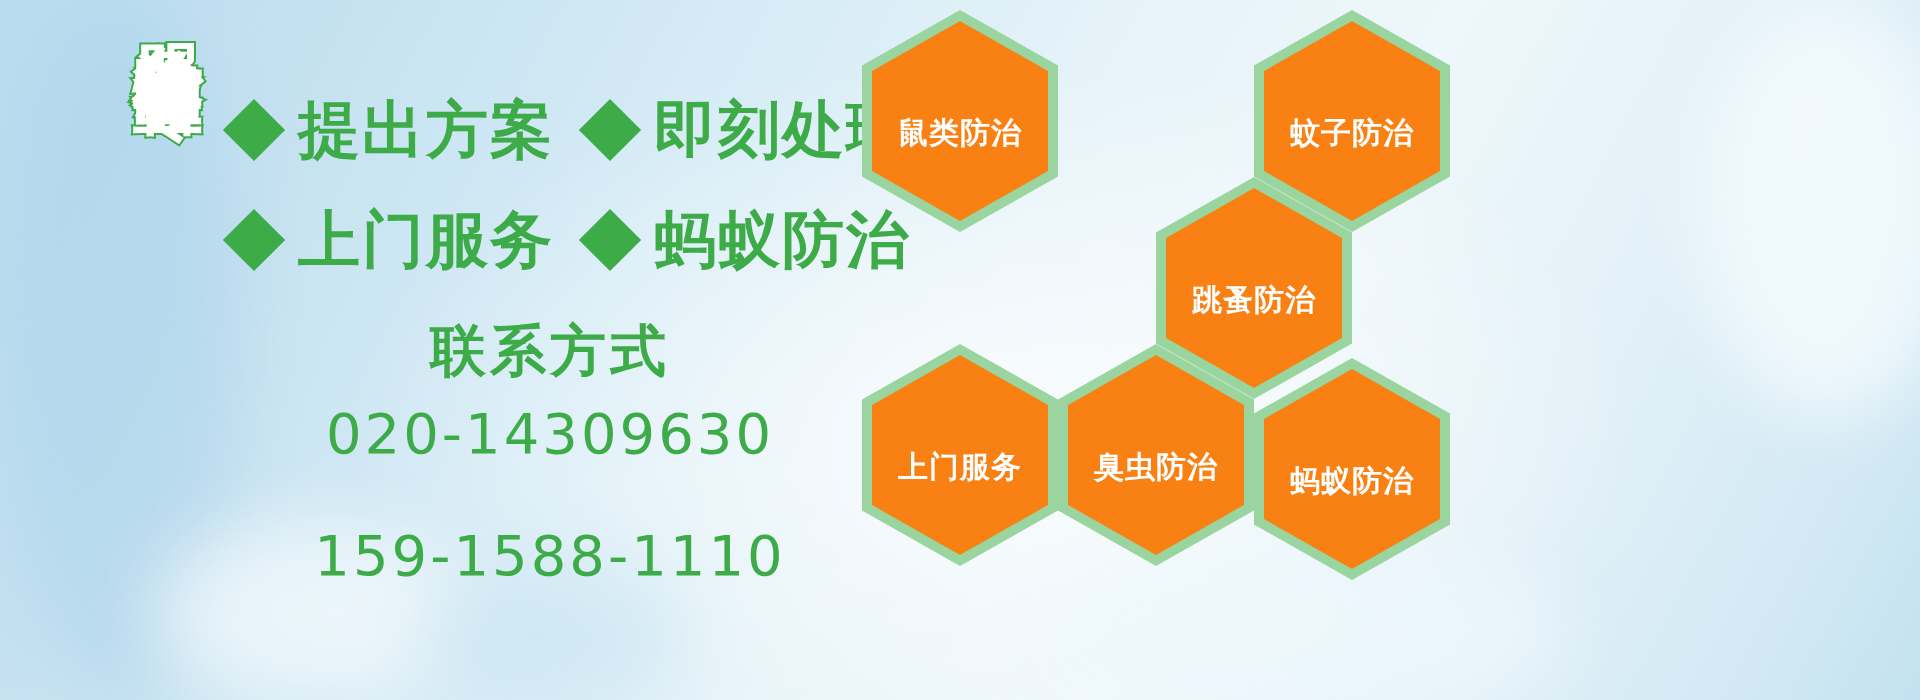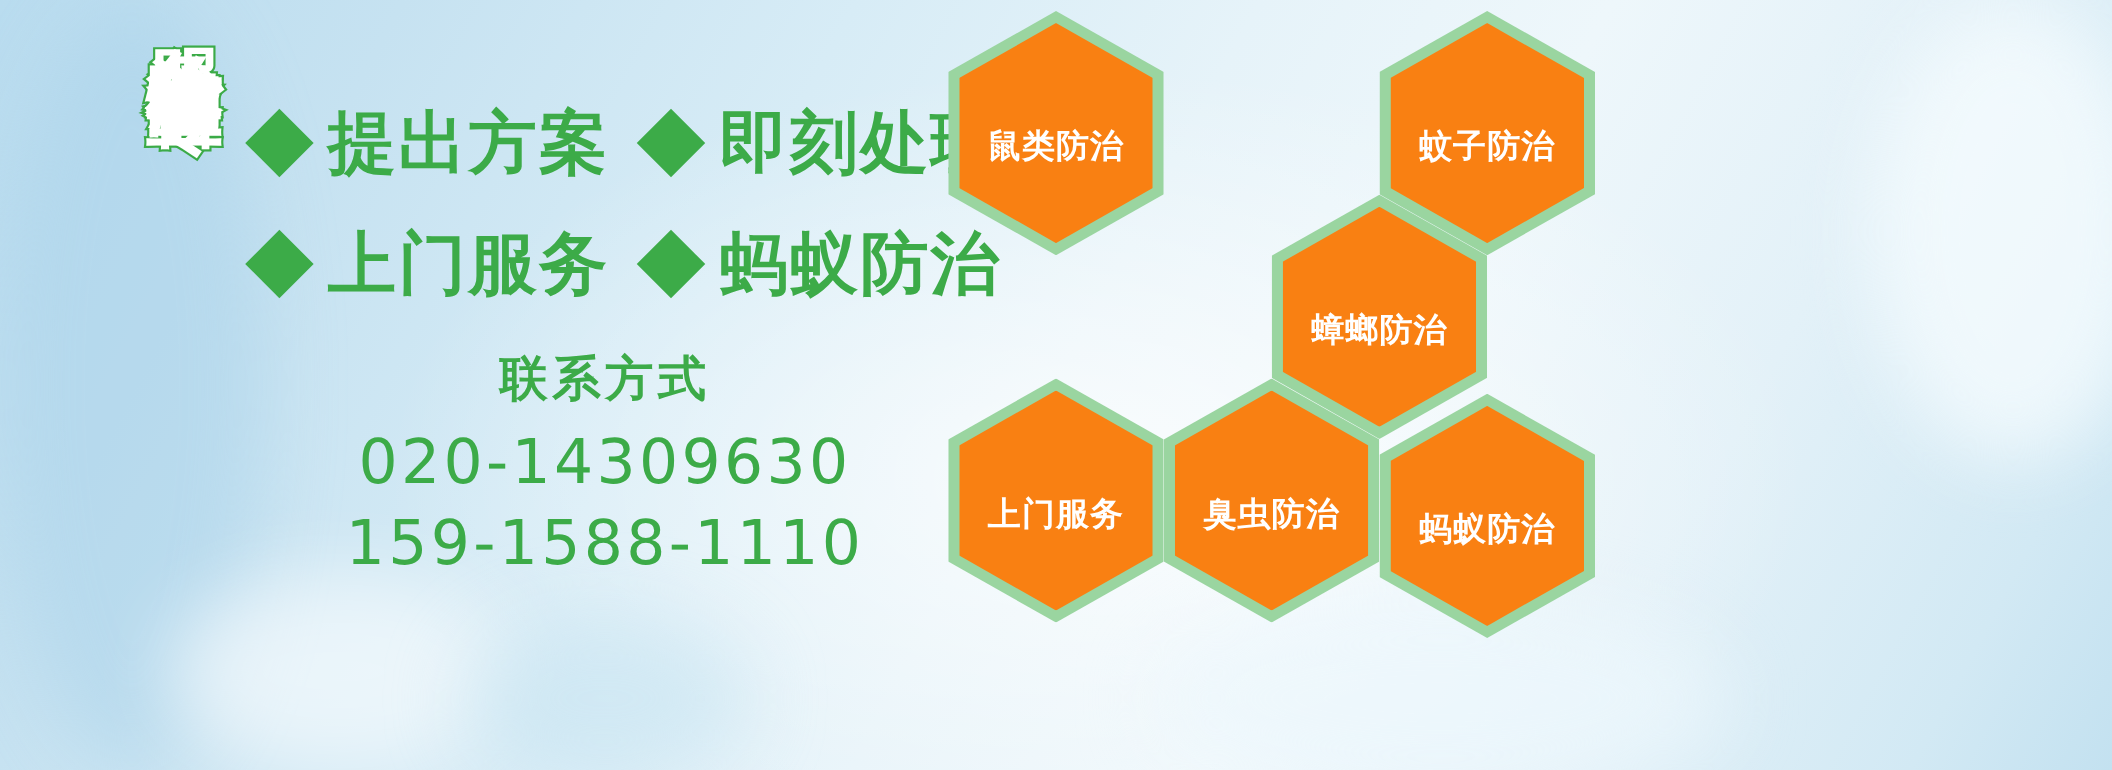--- a/index.html
+++ b/index.html
@@ -63,25 +63,26 @@
   }
   .bullet-label{margin-right:34px;}
   .bullet-label.last{margin-right:0;}
 
   
   #contact-block{
     position:absolute;left:300px;top:322px;width:500px;
     text-align:center;color:#3cab48;
   }
   #contact-title{
-    font-size:44px;font-weight:bold;letter-spacing:4px;line-height:1.05;
+    font-size:56px;font-weight:bold;letter-spacing:4px;line-height:1.05;
   }
   .phone{
     font-size:56px;font-weight:normal;letter-spacing:3px;line-height:1.32;
     font-family:"DejaVu Sans",sans-serif;
+    margin-top:48px;
   }
   #phone-1{margin-top:16px;}
 
   
   #honeycomb{position:absolute;left:856px;top:0px;width:600px;height:570px;}
   .hex-cell{
     position:absolute;
     width:196px;height:222px;
   }
   .hex{
@@ -150,21 +151,21 @@
       <div class="hex">
         <div class="hex-inner">
           <span class="hex-label">蚊子防治</span>
         </div>
       </div>
     </div>
 
     <div class="hex-cell" style="left:300px;top:177px;">
       <div class="hex">
         <div class="hex-inner">
-          <span class="hex-label">蟑螂防治</span>
+          <span class="hex-label">跳蚤防治</span>
         </div>
       </div>
     </div>
 
     <div class="hex-cell" style="left:6px;top:344px;">
       <div class="hex">
         <div class="hex-inner">
           <span class="hex-label">上门服务</span>
         </div>
       </div>

